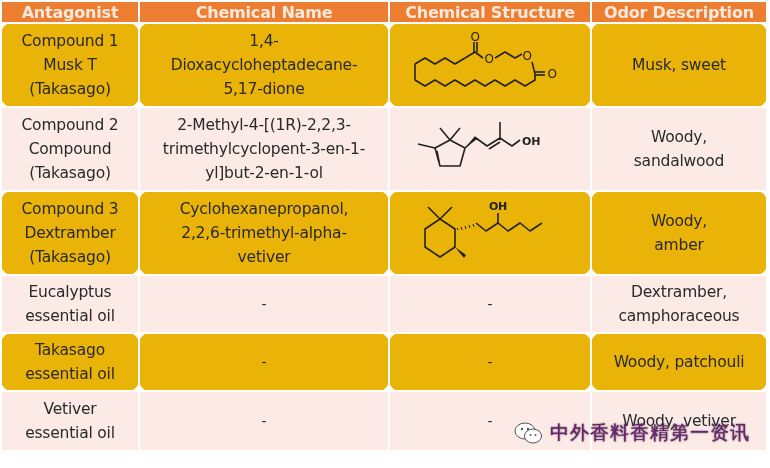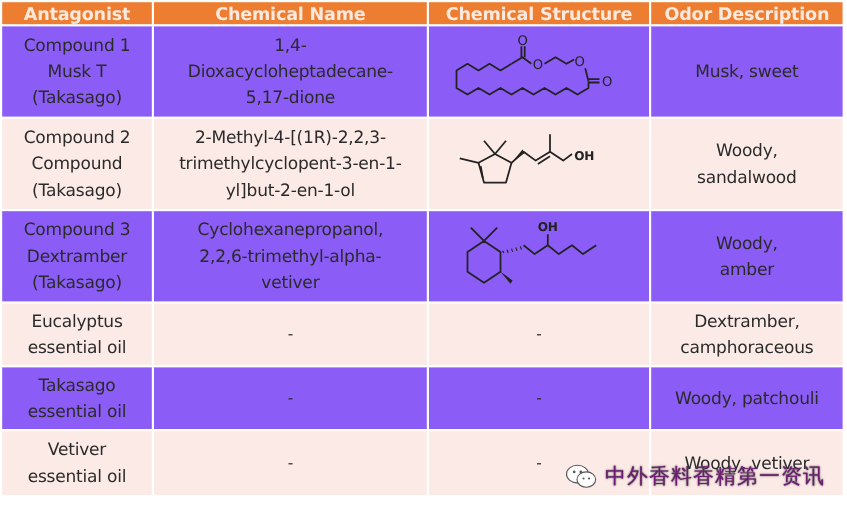--- a/index.html
+++ b/index.html
@@ -15,21 +15,21 @@
     }
     .odor-table th {
       background: #ED7D31; color: #FCE9DE;
       font-size: 16px; font-weight: bold; height: 22px;
       letter-spacing: -0.2px;
     }
     .odor-table td {
       color: #2a2a2a; font-size: 15.5px; line-height: 24px;
       letter-spacing: -0.2px;
     }
-    tr.dark td { background: #8b5cf6; }
+    tr.dark td { background: #eab308; border-radius: 11px; }
     tr.light td { background: #FBEAE6; }
     tr.r1 td { height: 84px; }
     tr.r2 td { height: 84px; }
     tr.r3 td { height: 84px; }
     tr.r4 td { height: 58px; }
     tr.r5 td { height: 58px; }
     tr.r6 td { height: 60px; }
     .line { display: block; }
     .dash { font-size: 14px; }
     svg.struct { display: block; margin: 0 auto; }

